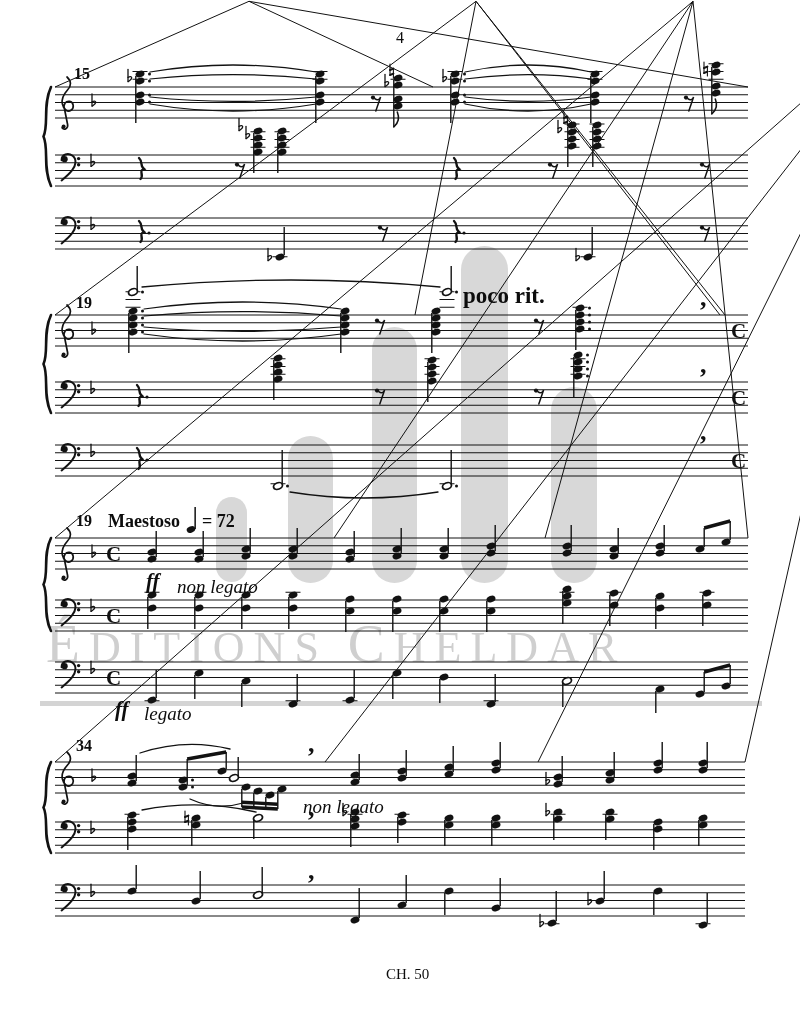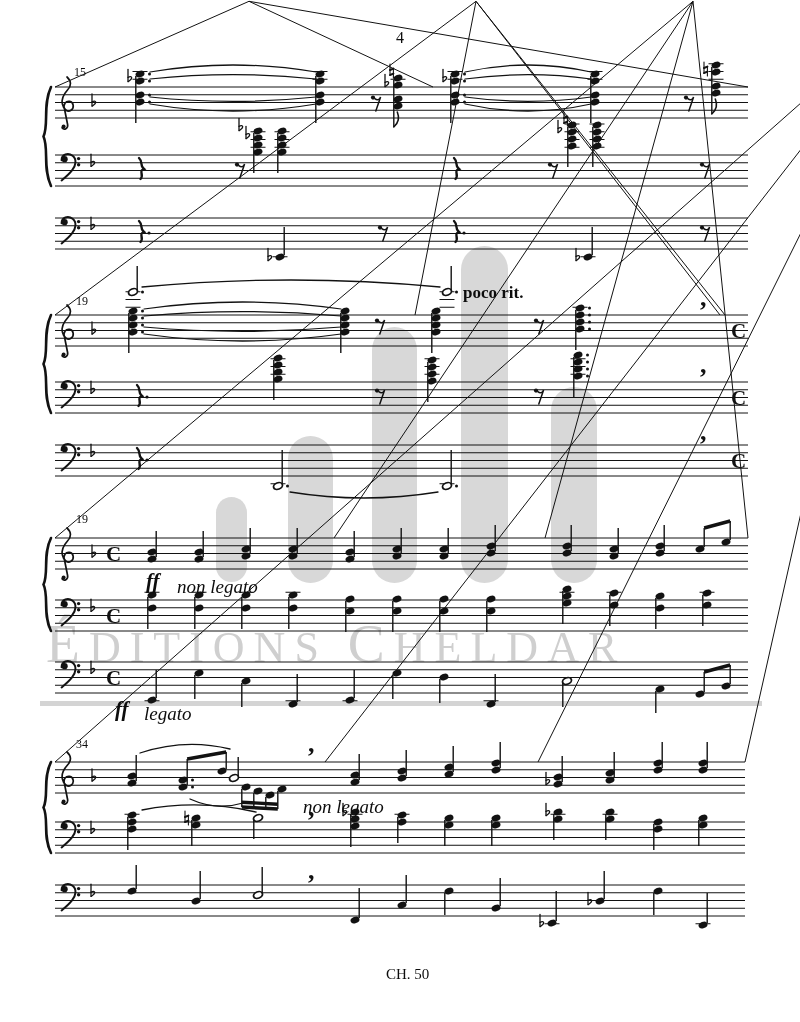--- a/index.html
+++ b/index.html
@@ -13,24 +13,24 @@
   .wm-text{font-family:"Liberation Serif", serif;line-height:1;letter-spacing:9px;z-index:1;}
   .wm1{left:46px;top:616px;font-size:44px;}
   .wm2{left:104px;top:733px;font-size:36px;letter-spacing:10px;color:#d2d2d2;}
   .wm-init{font-size:1.26em;}
   
   #score{position:absolute;left:0;top:0;z-index:2;}
   
   .txt{z-index:3;}
   .pgnum{left:396px;top:29px;font-size:16px;}
   .footer{left:386px;top:966px;font-size:15px;}
-  .mnum{font-size:12px;font-weight:normal;text-align:right;}
+  .mnum{font-size:16px;font-weight:bold;text-align:right;}
   .mnum1{left:74px;top:65px;} .mnum2{left:76px;top:294px;}
   .mnum3{left:76px;top:512px;} .mnum4{left:76px;top:737px;}
-  .poco{left:463px;top:283px;font-size:17px;font-weight:bold;}
+  .poco{left:463px;top:283px;font-size:23px;font-weight:bold;}
   .tempo{left:108px;top:504px;font-size:18px;font-weight:bold;}
   .tempo svg{vertical-align:-7px;margin:0 3px 0 6px;}
   .ff{font-size:21px;font-weight:bold;font-style:italic;font-family:"Liberation Serif", serif;text-align:center;}
   .ff1{left:146px;top:569px;} .ff2{left:115px;top:697px;}
   .ital{font-size:19px;font-style:italic;}
   .nleg1{left:177px;top:576px;} .leg{left:144px;top:703px;} .nleg2{left:303px;top:796px;}
 </style>
 </head>
 <body>
 
@@ -687,20 +687,26 @@
 
   <div class="abs txt pgnum">4</div>
 
   <div class="abs txt mnum mnum1">15</div>
   <div class="abs txt mnum mnum2">19</div>
   <div class="abs txt mnum mnum3">19</div>
   <div class="abs txt mnum mnum4">34</div>
 
   <div class="abs txt poco">poco rit.</div>
 
+  <div class="abs txt tempo">
+    <span>Maestoso</span><svg width="13" height="30" viewBox="0 0 13 30">
+        <ellipse cx="5" cy="25.5" rx="4.4" ry="3.1" transform="rotate(-20 5 25.5)" fill="#111"></ellipse>
+        <rect x="8.4" y="3" width="1.5" height="22" fill="#111"></rect>
+      </svg><span>= 72</span>
+  </div>
 
   <div class="abs txt ff ff1">ff</div>
   <div class="abs txt ital nleg1">non legato</div>
   <div class="abs txt ff ff2">ff</div>
   <div class="abs txt ital leg">legato</div>
   <div class="abs txt ital nleg2">non legato</div>
 
   <div class="abs txt footer">CH. 50</div>
 </div>
 

